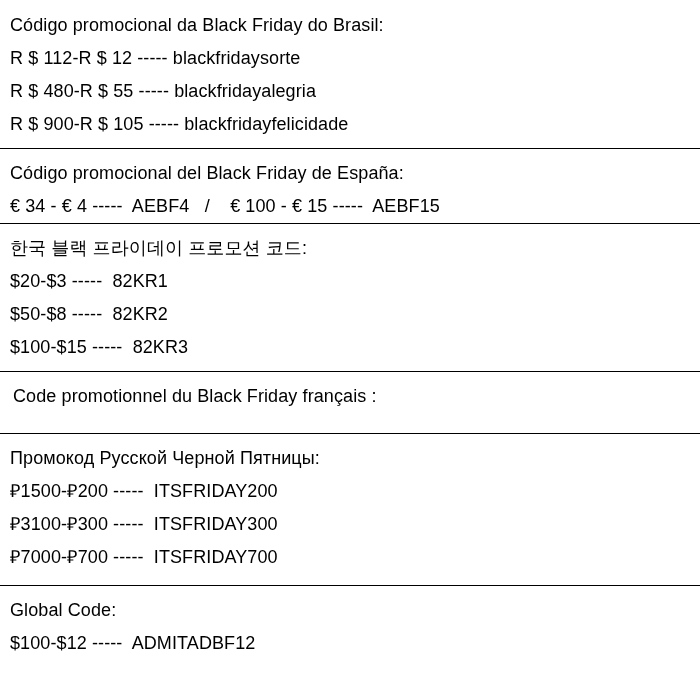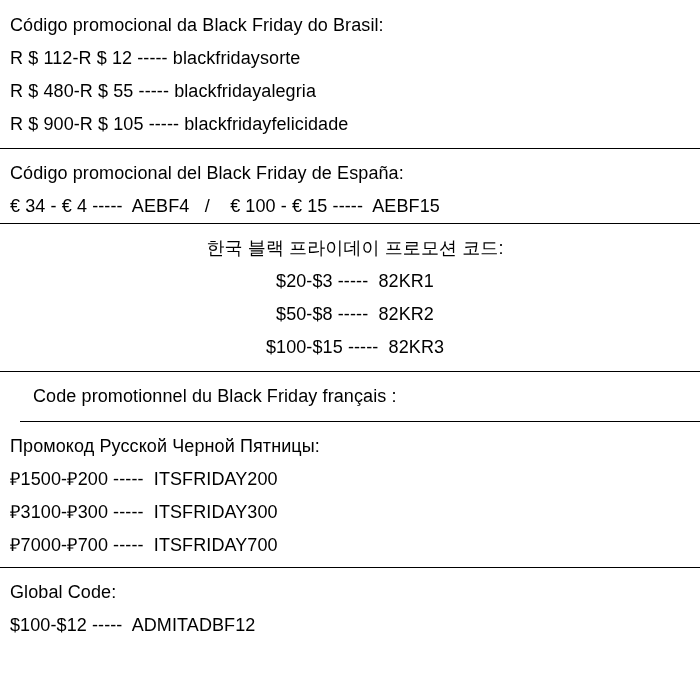--- a/index.html
+++ b/index.html
@@ -33,23 +33,23 @@
     font-size: 18px;
     line-height: 33px;
     white-space: pre;
     letter-spacing: 0.1px;
   }
   .line.heading {
     font-size: 18px;
   }
   .sec-br   { padding-top: 9px;  padding-bottom: 7px; }
   .sec-es   { padding-top: 8px;  padding-bottom: 0; }
-  .sec-kr   { padding-top: 8px;  padding-bottom: 7px; text-align: center; }
-  .sec-fr   { padding-top: 8px;  padding-bottom: 8px; padding-left: 13px; margin-left: 20px; }
-  .sec-ru   { padding-top: 8px;  padding-bottom: 5px; }
+  .sec-kr   { padding-top: 8px;  padding-bottom: 7px; }
+  .sec-fr   { padding-top: 8px;  padding-bottom: 20px; padding-left: 13px; }
+  .sec-ru   { padding-top: 8px;  padding-bottom: 11px; }
   .sec-gl   { padding-top: 8px;  padding-bottom: 7px; }
 </style>
 </head>
 <body>
 
 <div class="sheet">
 
   <div class="section sec-br">
     <div class="line heading">Código promocional da Black Friday do Brasil:</div>
     <div class="line">R $ 112-R $ 12 ----- blackfridaysorte</div>

